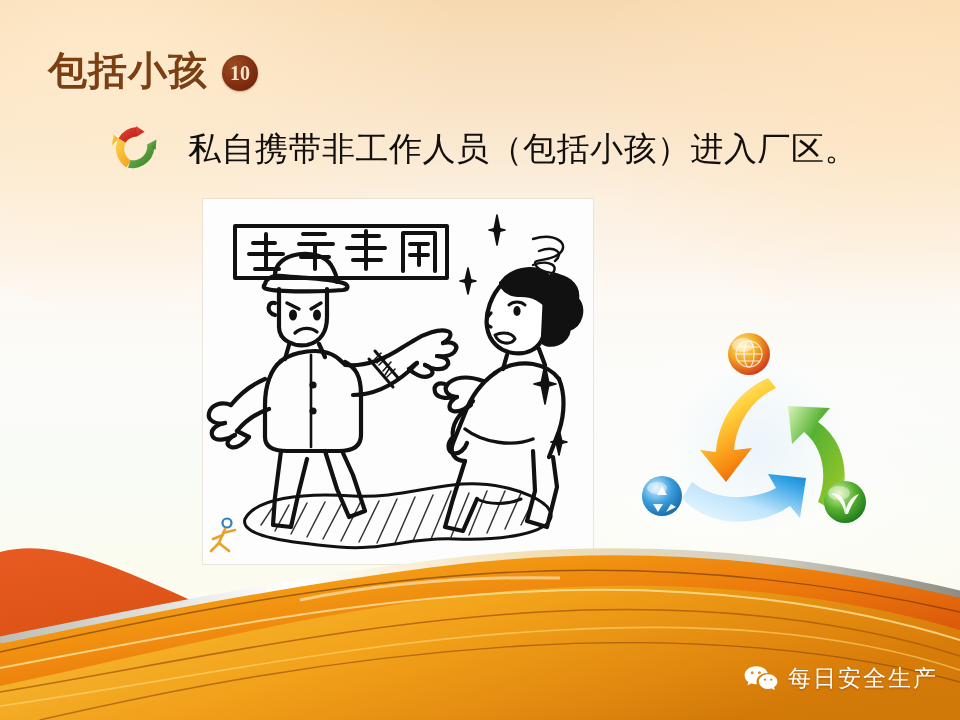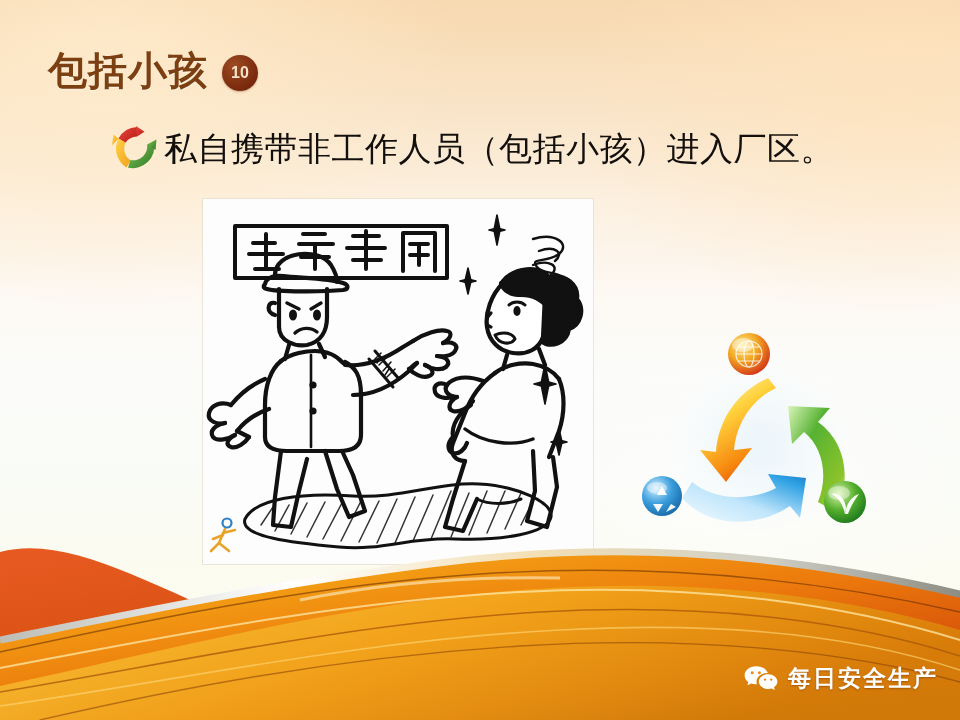--- a/index.html
+++ b/index.html
@@ -36,30 +36,30 @@
   }
   #title-text{
     font-size:39px;font-weight:bold;color:#7b3f12;letter-spacing:1px;
     font-family:"Liberation Serif","DejaVu Serif",serif;
     text-shadow:0 1px 1px rgba(255,255,255,.55);
     white-space:nowrap;
   }
   #title-badge{
     width:36px;height:36px;border-radius:50%;
     background:radial-gradient(circle at 34% 30%,#9c4b22,#79290c 70%,#63200a 100%);
-    color:#f6e3c9;font-size:16px;font-weight:bold;
+    color:#f6e3c9;font-size:20px;font-weight:bold;
     display:flex;align-items:center;justify-content:center;
-    font-family:Liberation Sans, sans-serif;
+    font-family:Liberation Serif, serif;
     box-shadow:0 1px 2px rgba(120,60,20,.35);
     margin-top:4px;
   }
 
   
   #bullet-row{
-    position:absolute;left:110px;top:122px;display:flex;align-items:center;
+    position:absolute;left:110px;top:122px;display:flex;align-items:center;gap:24px;
   }
   #bullet-icon{width:54px;height:54px;flex:0 0 54px;}
   #bullet-text{
     font-size:33px;color:#120f0c;letter-spacing:.5px;white-space:nowrap;
     font-family:"Liberation Serif","DejaVu Serif",serif;
   }
 
   
   #illustration{
     position:absolute;left:203px;top:199px;width:390px;height:365px;
@@ -78,21 +78,20 @@
 
   
   #watermark{
     position:absolute;right:22px;bottom:26px;display:flex;align-items:center;gap:10px;
   }
   #wechat-icon{width:34px;height:27px;flex:0 0 34px;}
   #watermark-text{
     font-size:23px;color:#ffffff;letter-spacing:2px;white-space:nowrap;
     font-family:"Liberation Sans","DejaVu Sans",sans-serif;
     text-shadow:0 1px 2px rgba(110,45,0,.45);
-    font-weight:bold;
   }
 </style>
 </head>
 <body>
 
 <div id="slide">
 
   <div class="glow glow-a"></div>
   <div class="glow glow-b"></div>
   <div class="glow glow-c"></div>

